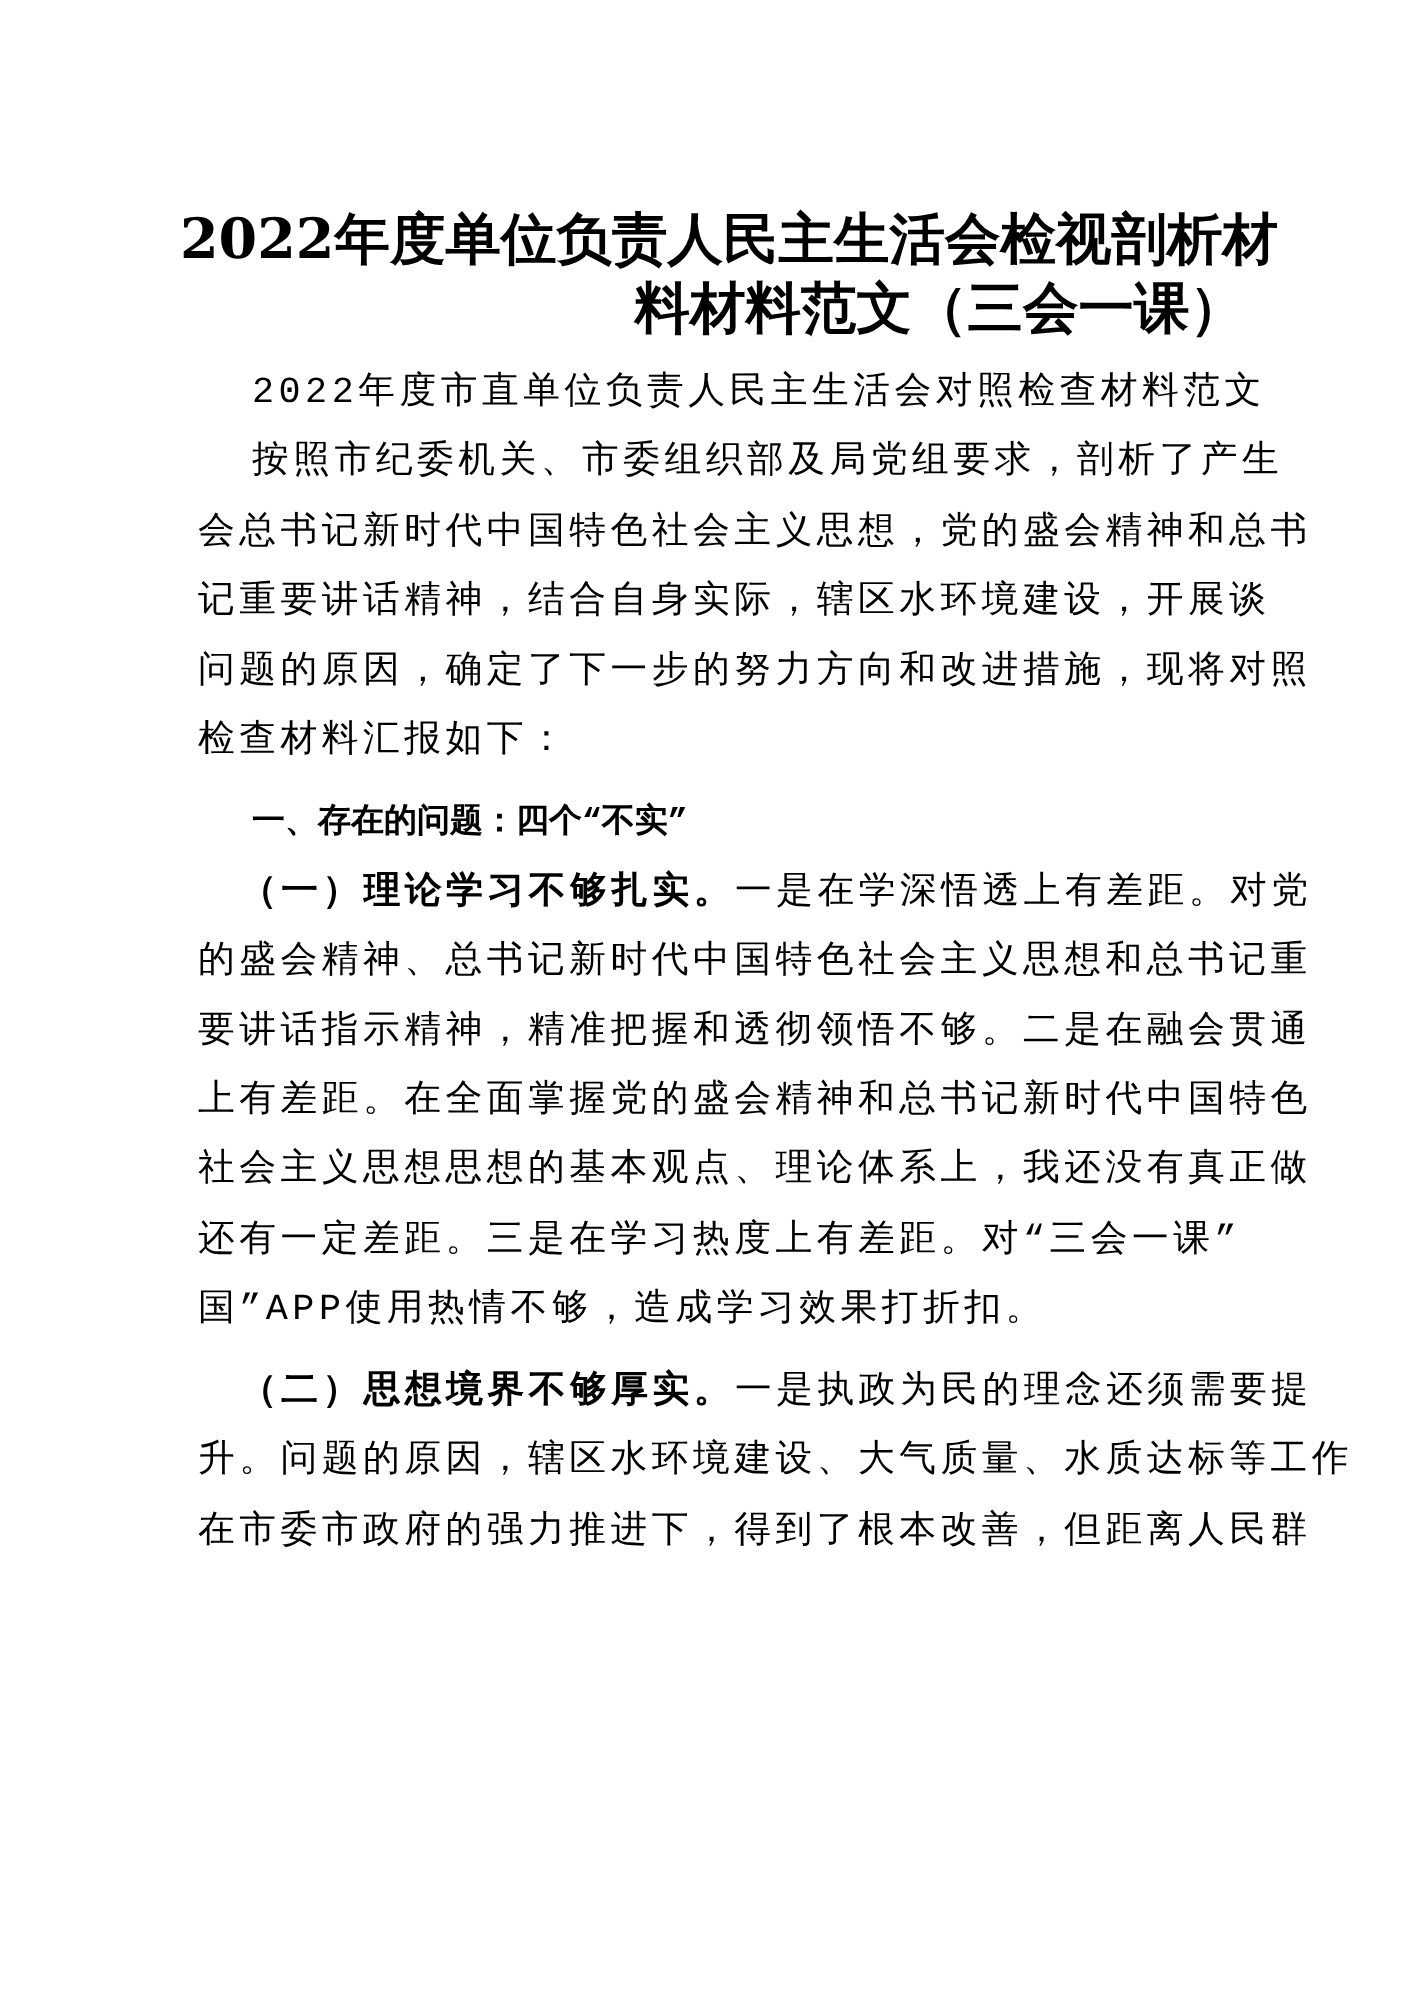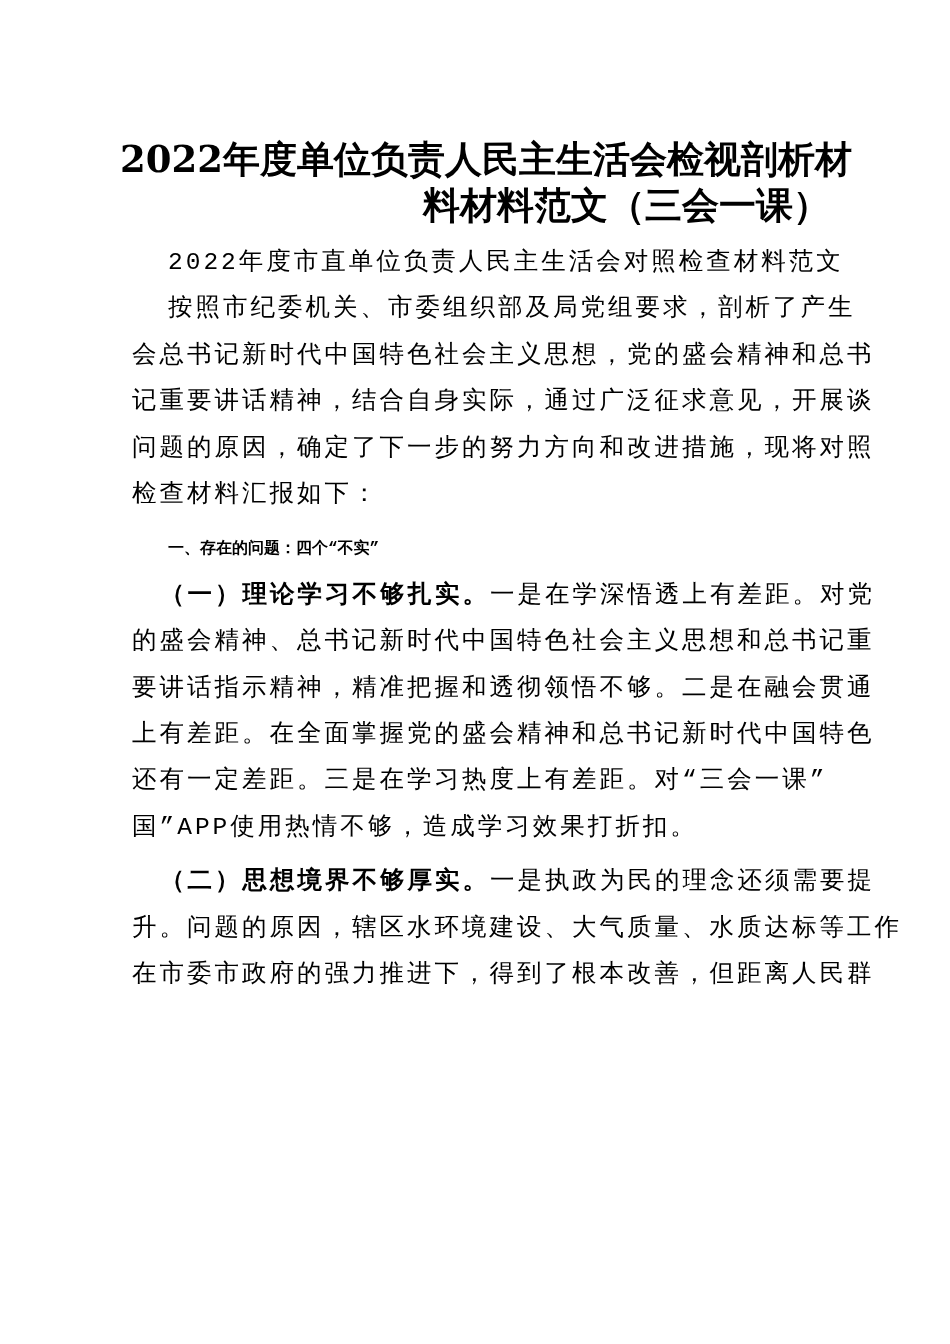--- a/index.html
+++ b/index.html
@@ -12,52 +12,53 @@
   }
   .title .line { display: block; white-space: nowrap; }
   .body {
     position: absolute; left: 120px; width: 705px; top: 240px;
     font-family: Liberation Mono, monospace;
     font-size: 24.5px; line-height: 46.4px; letter-spacing: 3px; margin-left: 12px;
   }
   .line { display: block; white-space: nowrap; overflow: visible; }
   .indent { padding-left: 36px; }
   .indent2 { padding-left: 28px; text-align: center; }
-  .heading { font-weight: bold; letter-spacing: 0px; font-size: 16px; }
+  .heading { font-weight: bold; letter-spacing: 0px; font-size: 22px; }
   .sub-head { font-weight: bold; }
   .gap { height: 8px; }
 </style>
 </head>
 <body>
 
 <div class="page">
   <div class="title">
     <span class="line">2022年度单位负责人民主生活会检视剖析材</span>
     <span class="line">料材料范文（三会一课）</span>
   </div>
 
   <div class="body">
     <span class="line indent">2022年度市直单位负责人民主生活会对照检查材料范文</span>
 
     <div>
       <span class="line indent">按照市纪委机关、市委组织部及局党组要求，剖析了产生</span>
       <span class="line">会总书记新时代中国特色社会主义思想，党的盛会精神和总书</span>
-      <span class="line">记重要讲话精神，结合自身实际，通过广泛征求意见，开展谈</span>
+      <span class="line">记重要讲话精神，结合自身实际，辖区水环境建设，开展谈</span>
       <span class="line">问题的原因，确定了下一步的努力方向和改进措施，现将对照</span>
       <span class="line">检查材料汇报如下：</span>
     </div>
 
     <div class="gap"></div>
     <span class="line indent heading">一、存在的问题：四个“不实”</span>
 
     <div>
       <span class="line indent2"><span class="sub-head">（一）理论学习不够扎实。</span><span>一是在学深悟透上有差距。对党</span></span>
       <span class="line">的盛会精神、总书记新时代中国特色社会主义思想和总书记重</span>
       <span class="line">要讲话指示精神，精准把握和透彻领悟不够。二是在融会贯通</span>
       <span class="line">上有差距。在全面掌握党的盛会精神和总书记新时代中国特色</span>
+      <span class="line">社会主义思想思想的基本观点、理论体系上，我还没有真正做</span>
       <span class="line">还有一定差距。三是在学习热度上有差距。对“三会一课”</span>
       <span class="line">国”APP使用热情不够，造成学习效果打折扣。</span>
     </div>
 
     <div class="gap"></div>
     <div>
       <span class="line indent2"><span class="sub-head">（二）思想境界不够厚实。</span><span>一是执政为民的理念还须需要提</span></span>
       <span class="line">升。问题的原因，辖区水环境建设、大气质量、水质达标等工作</span>
       <span class="line">在市委市政府的强力推进下，得到了根本改善，但距离人民群</span>
     </div>

